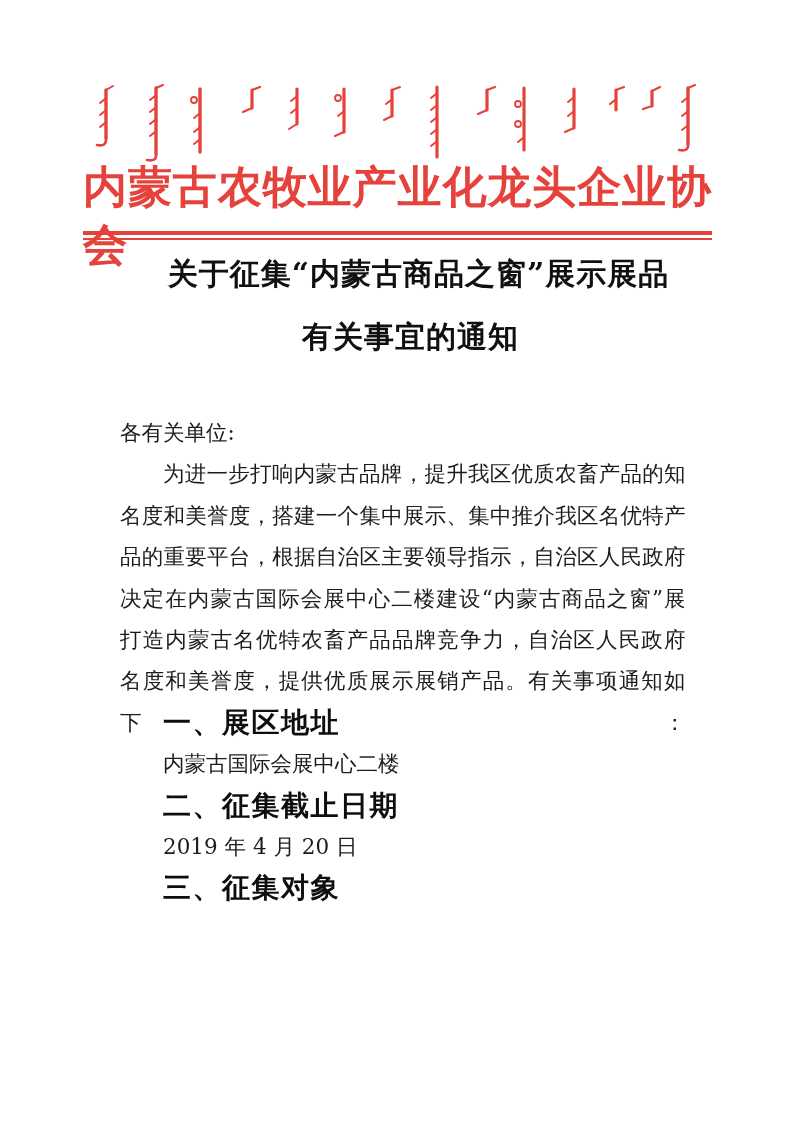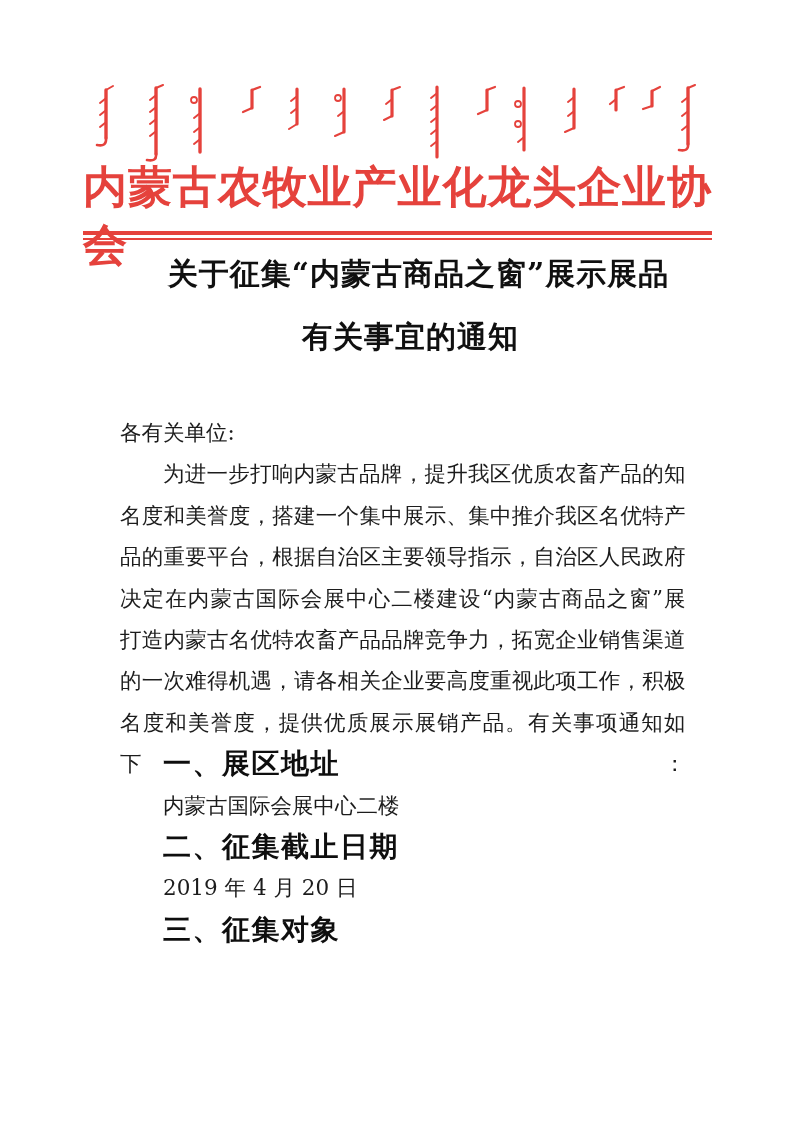--- a/index.html
+++ b/index.html
@@ -162,22 +162,21 @@
 
   <div class="title-line title-l1">关于征集“内蒙古商品之窗”展示展品</div>
   <div class="title-line title-l2">有关事宜的通知</div>
 
   <div class="body-block">
     <div class="line">各有关单位:</div>
     <div class="line jline indent">为进一步打响内蒙古品牌，提升我区优质农畜产品的知</div>
     <div class="line jline">名度和美誉度，搭建一个集中展示、集中推介我区名优特产</div>
     <div class="line jline">品的重要平台，根据自治区主要领导指示，自治区人民政府</div>
     <div class="line jline">决定在内蒙古国际会展中心二楼建设“内蒙古商品之窗”展</div>
-    <div class="line jline">打造内蒙古名优特农畜产品品牌竞争力，拓宽企业销售渠道</div>
-    <div class="line jline">的一次难得机遇，请各相关企业要高度重视此项工作，积极</div>
+    <div class="line jline">打造内蒙古名优特农畜产品品牌竞争力，自治区人民政府</div>
     <div class="line jline">名度和美誉度，提供优质展示展销产品。有关事项通知如下：</div>
 
     <div class="line sec-heading">一、展区地址</div>
     <div class="line sec-content">内蒙古国际会展中心二楼</div>
     <div class="line sec-heading">二、征集截止日期</div>
     <div class="line sec-content">2019 年 4 月 20 日</div>
     <div class="line sec-heading">三、征集对象</div>
   </div>
 
 </div>

